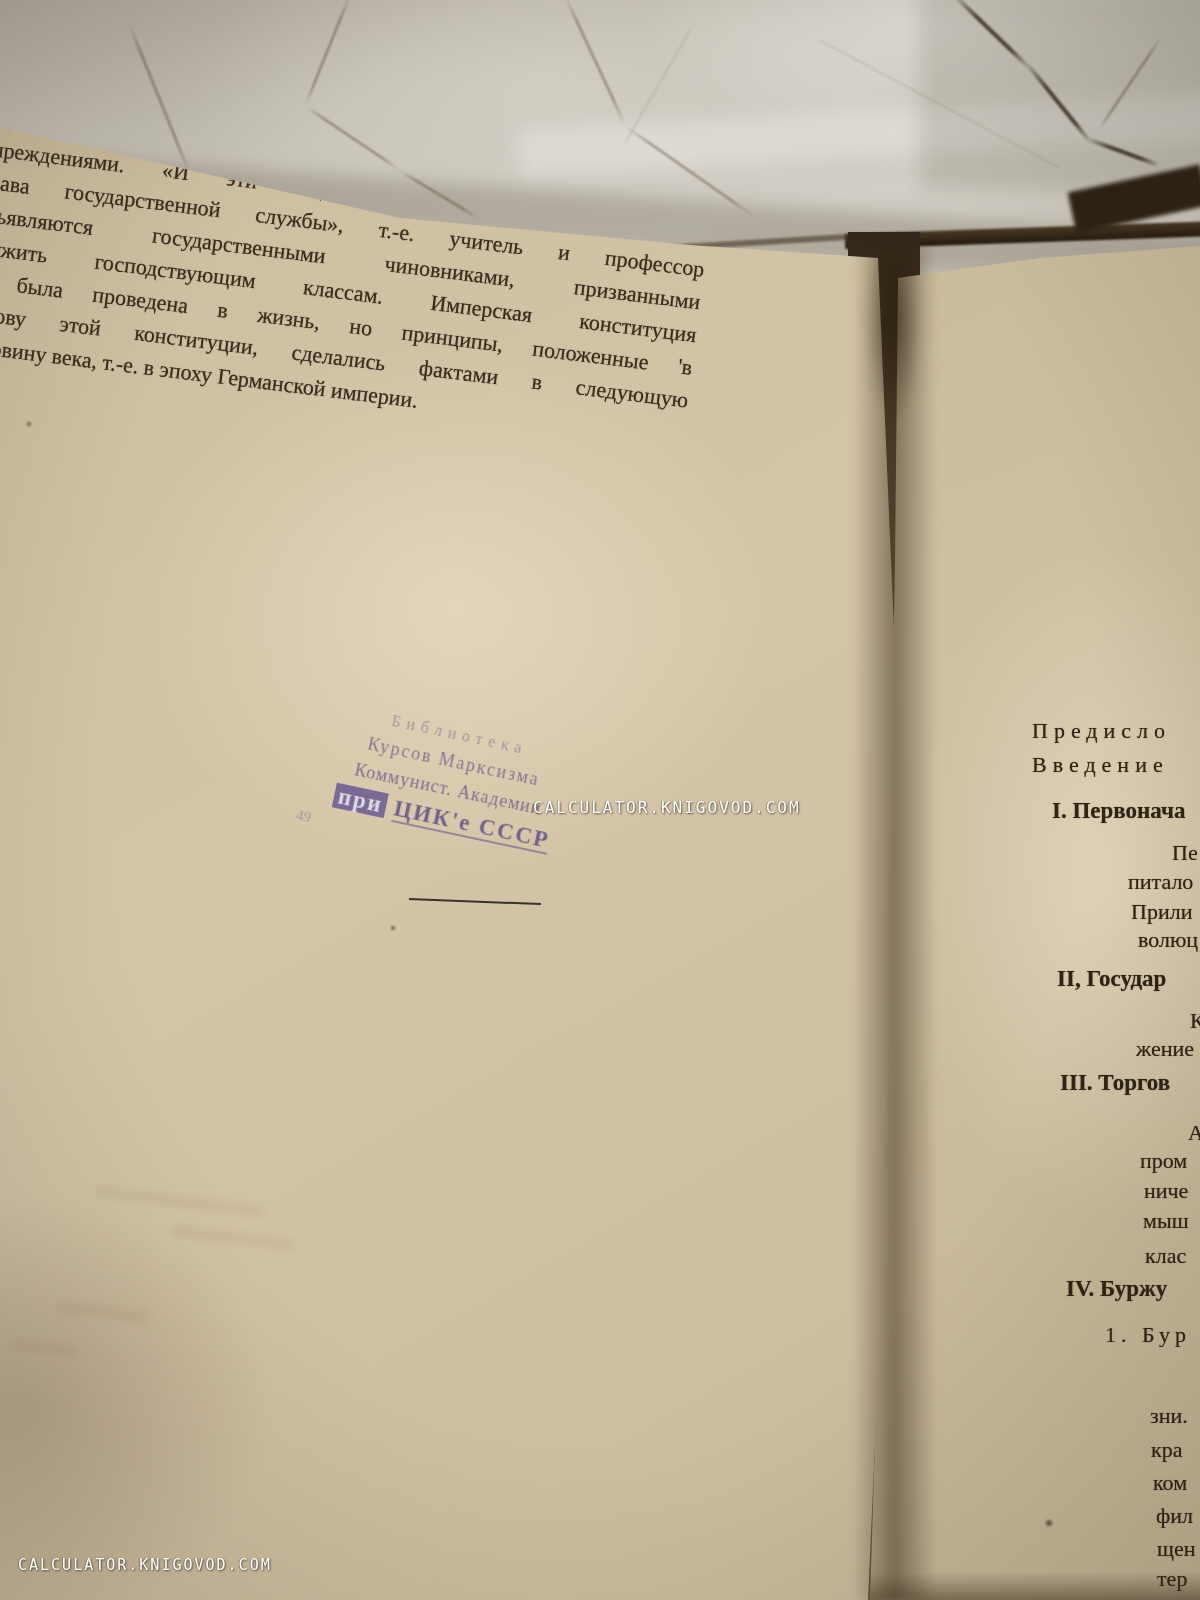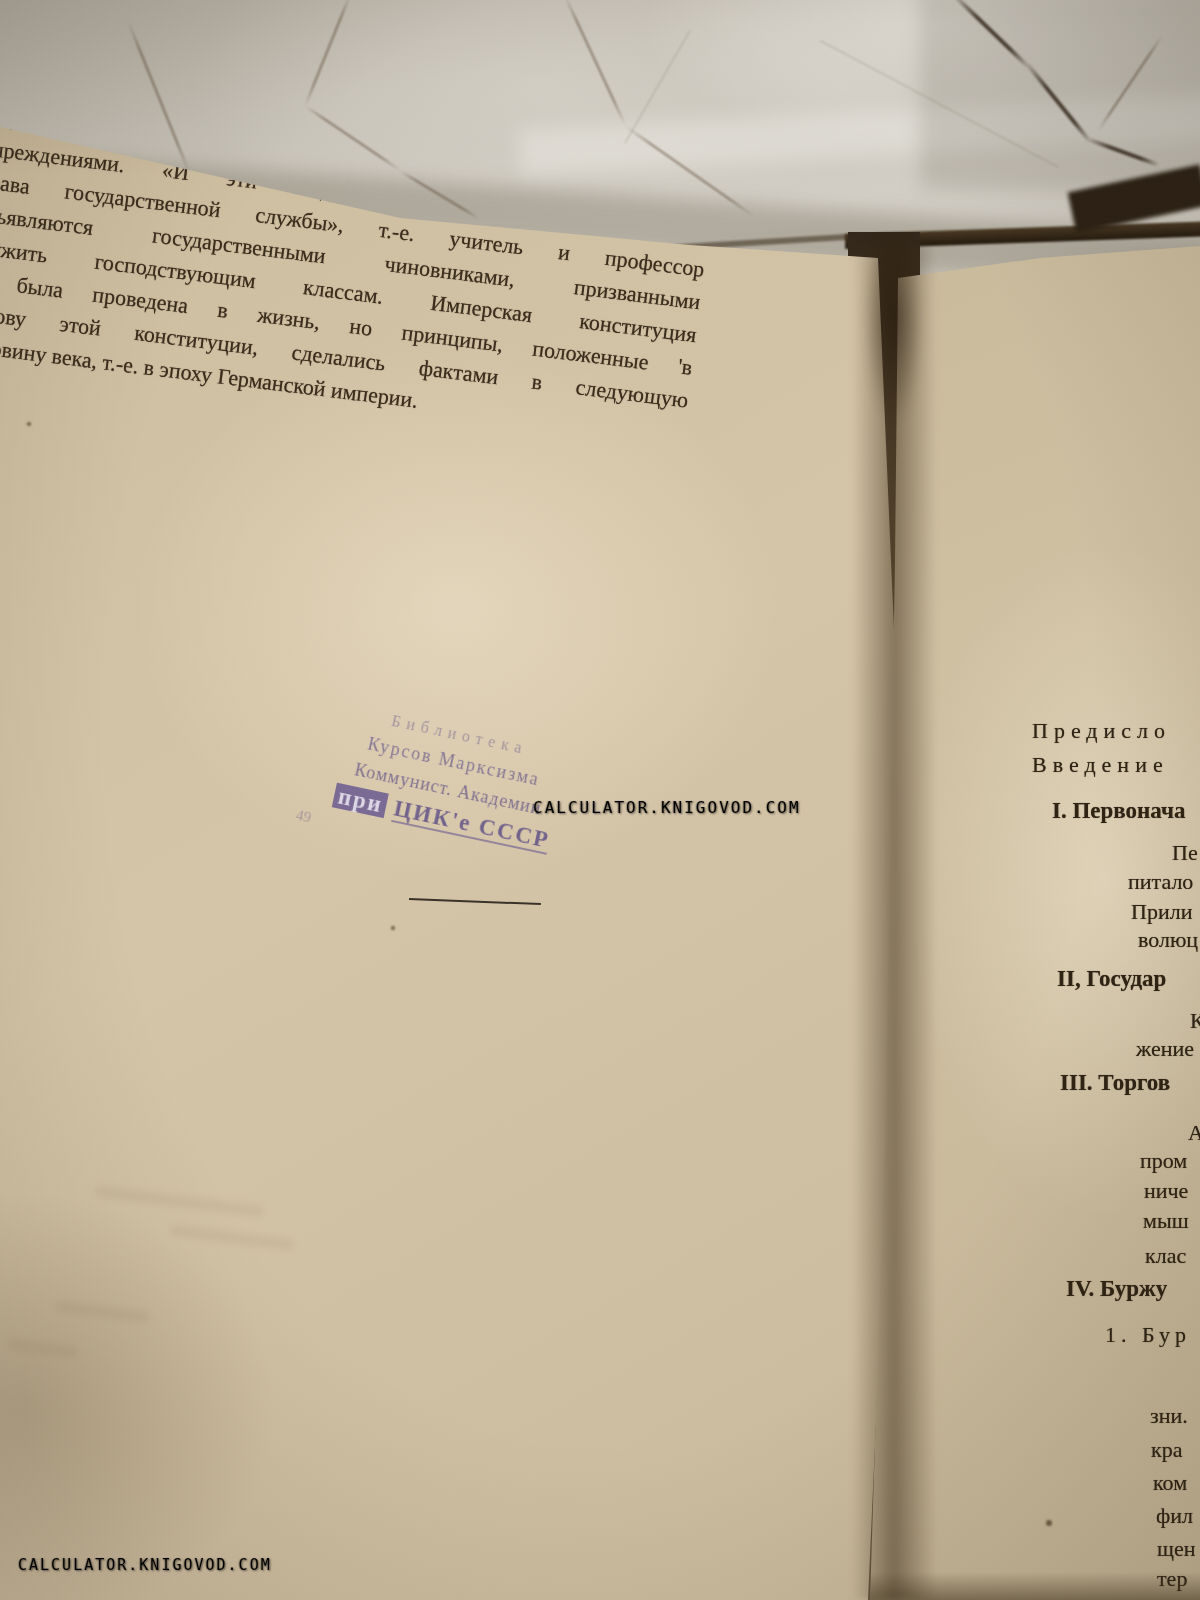--- a/index.html
+++ b/index.html
@@ -77,21 +77,21 @@
   .toc-sp{letter-spacing:6px;}
   .toc-sp2{letter-spacing:5px;}
 
   
   .speck{position:absolute;border-radius:50%;background:#6b5d44;filter:blur(1px);}
   .smudge{position:absolute;height:12px;border-radius:6px;background:#7a6847;
     opacity:.09;filter:blur(3px);transform:rotate(7deg);transform-origin:0 50%;}
 
   
   .wm{position:absolute;font-family:"DejaVu Sans Mono","Liberation Mono",monospace;
-    color:#000000;text-shadow:1px 1px 2px rgba(30,25,15,.65), -1px 0 1px rgba(30,25,15,.3);
+    color:#ffffff;text-shadow:1px 1px 2px rgba(30,25,15,.65), -1px 0 1px rgba(30,25,15,.3);
     letter-spacing:2px;}
   .wm-center{left:533px;top:798px;font-size:16px;}
   .wm-bottom{left:18px;top:1556px;font-size:15px;}
 
   .vignette{left:0;top:0;width:1200px;height:1600px;pointer-events:none;
     background:radial-gradient(ellipse at 50% 45%, rgba(0,0,0,0) 58%, rgba(40,32,20,.16) 100%);}
 </style>
 </head>
 <body>
 

